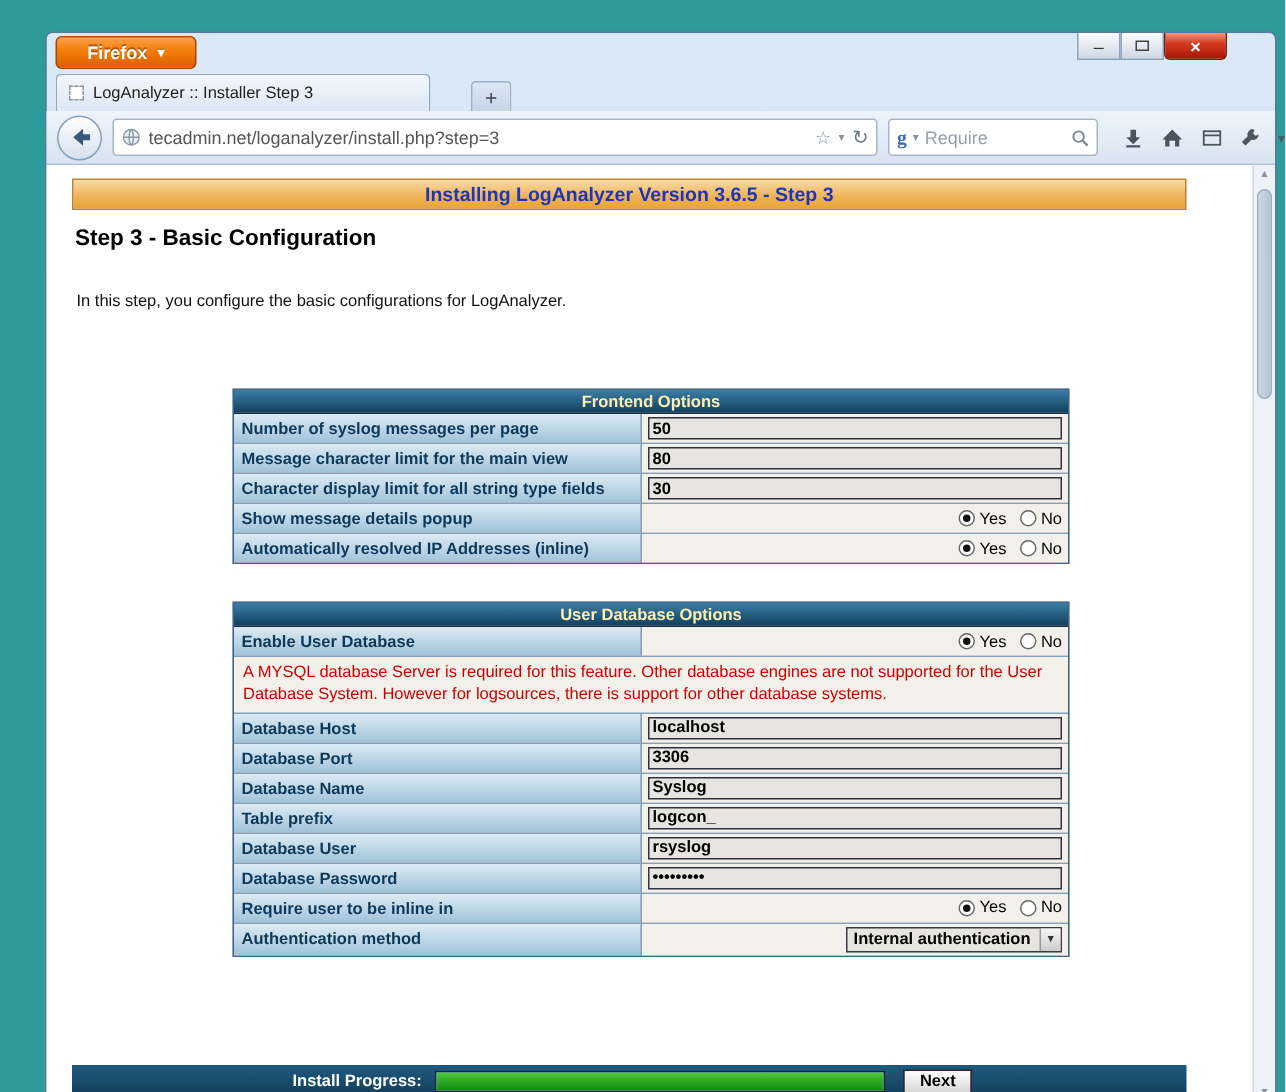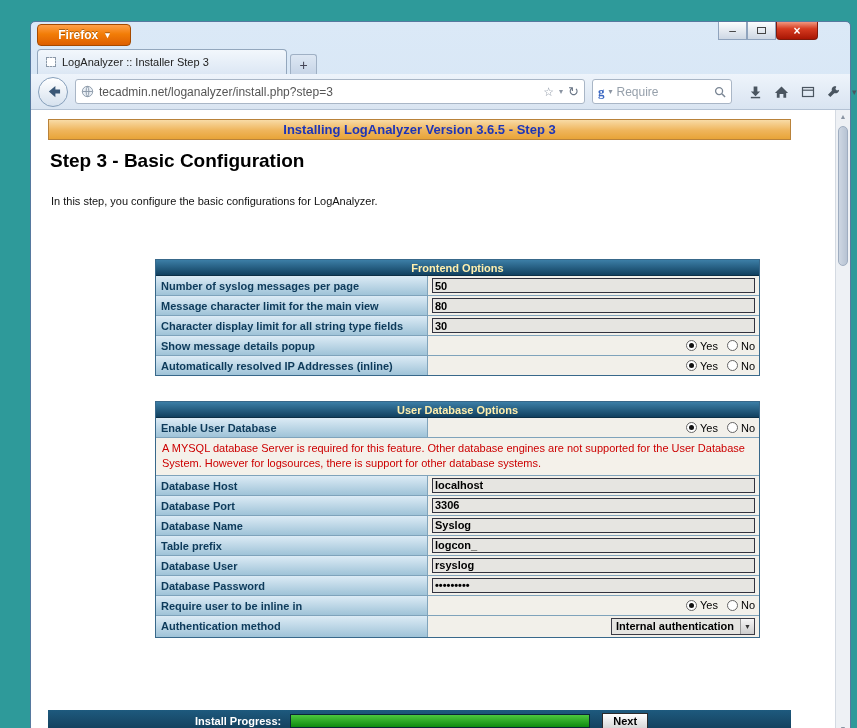--- a/index.html
+++ b/index.html
@@ -20,21 +20,21 @@
             text-shadow:0 -1px 0 rgba(0,0,0,.35); cursor:default; }
   .ff-caret { font-size:9px; }
   .win-controls { position:absolute; right:32px; top:0; display:flex; }
   .wc { width:29px; height:18px; border:1px solid #8fa3bd; border-top:none;
         background:linear-gradient(#fdfdfd,#cdd7e4); display:flex; align-items:center;
         justify-content:center; font-size:12px; color:#333; }
   .wc.close { width:42px; background:linear-gradient(#f0977e,#d63b20 40%,#a81604);
               color:#fff; font-weight:bold; border-color:#7e1a0c; border-radius:0 0 4px 4px; }
   .max-box { width:9px; height:7px; border:1px solid #444; background:transparent; display:block; }
 
-  .tabstrip { position:relative; height:26px; display:flex; align-items:flex-end; padding-left:6px; }
+  .tabstrip { position:relative; height:26px; display:flex; align-items:flex-end; padding-left:6px;gap:24px; }
   .tab { display:flex; align-items:center; gap:6px; width:250px; height:25px;
          background:linear-gradient(#f2f7fc,#dce7f4); border:1px solid #93a7bd; border-bottom:none;
          border-radius:4px 4px 0 0; padding:0 8px; font-size:11px; color:#222; }
   .favicon { width:10px; height:10px; border:1px dashed #8a98a8; background:#fff; flex:none; }
   .tab-title { white-space:nowrap; overflow:hidden; }
   .newtab { width:27px; height:20px; margin-left:3px; background:linear-gradient(#dde7f3,#c7d5e7);
             border:1px solid #9fb0c4; border-bottom:none; border-radius:3px 3px 0 0;
             display:flex; align-items:center; justify-content:center; font-size:14px; color:#445; }
 
   .navbar { position:relative; height:36px; background:linear-gradient(#eef4fb,#d9e4f1);
@@ -56,24 +56,24 @@
   .nav-caret { font-size:9px; color:#4a5560; }
 
   
   .viewport { position:absolute; left:0; right:0; top:88px; bottom:0; background:#fff; overflow:hidden; }
   .page { position:absolute; inset:0; }
 
   .banner { position:absolute; left:17px; top:9px; width:743px; height:21px;
             background:linear-gradient(#f8dba6,#efb55c 55%,#e8a438);
             border:1px solid #b9823a; text-align:center; font-weight:bold; font-size:13px;
             color:#1d35b8; line-height:19px; }
-  .step-title { position:absolute; left:19px; top:40px; font-size:19px; font-weight:bold; color:#000; }
+  .step-title { position:absolute; left:19px; top:40px; font-size:15px; font-weight:bold; color:#000; }
   .intro { position:absolute; left:20px; top:85px; font-size:11px; color:#111; }
 
-  .cfg-table { position:absolute; left:124px; width:605px; border:1px solid #38688a; background:#fca5a5; }
+  .cfg-table { position:absolute; left:124px; width:558px; border:1px solid #38688a; background:#fca5a5; }
   .cfg-head { height:16px; background:linear-gradient(#3c7ea6,#11405f); color:#ffefad;
               font-size:11px; font-weight:bold; text-align:center; line-height:16px;
               border-bottom:1px solid #0c2f46; }
   .cfg-row { display:flex; border-bottom:1px solid #7fa3bb; }
   .cfg-row:last-child { border-bottom:none; }
   .cfg-label { width:272px; flex:none; background:linear-gradient(#dcebf5,#9fc3d8);
                border-right:1px solid #7fa3bb; font-size:11px; font-weight:bold; color:#0d3a5a;
                padding:4px 4px 3px 5px; }
   .cfg-value { flex:1; background:#f2f0ea; display:flex; align-items:center; padding:2px 4px; font-size:11px; }
   .cfg-value.right { justify-content:flex-end; }

